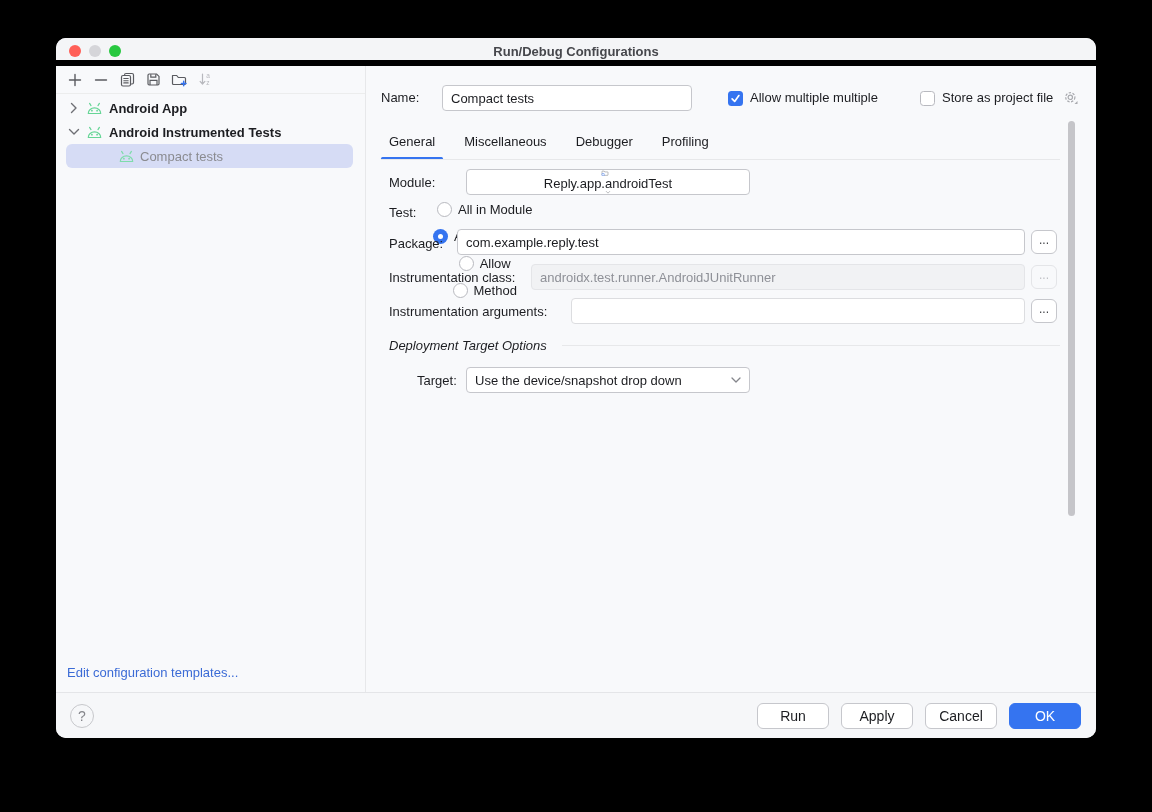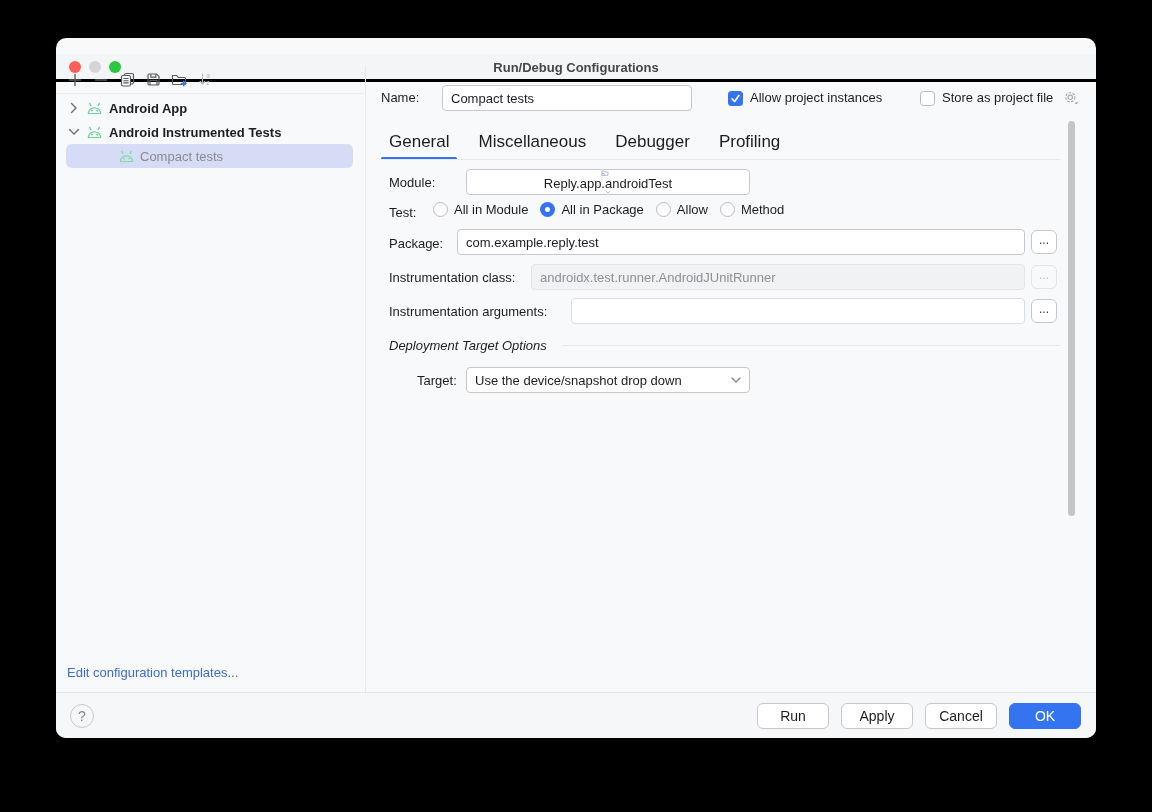--- a/index.html
+++ b/index.html
@@ -1,22 +1,22 @@
 <!DOCTYPE html>
 <html><head>
 <meta charset="utf-8">
 <style>
   * { margin:0; padding:0; box-sizing:border-box; }
   html,body { width:1152px; height:812px; background:#000; font-family:"Liberation Sans","DejaVu Sans",sans-serif; }
   .dialog { position:absolute; left:56px; top:38px; width:1040px; height:700px;
             background:#f8f9fb; border-radius:10px; overflow:hidden; }
 
   
-  .titlebar { position:absolute; left:0; top:16px; width:100%; height:28px; background:#f4f5f7;
-              border-bottom:3px solid #000000; }
+  .titlebar { position:absolute; left:0; top:0; width:100%; height:28px; background:#f4f5f7;
+              border-bottom:6px solid #000000; }
   .traffic { position:absolute; left:13px; top:7px; display:flex; gap:8px; }
   .tl { width:12px; height:12px; border-radius:50%; display:inline-block; }
   .tl.red { background:#ff5f57; }
   .tl.gray { background:#d5d5d9; }
   .tl.green { background:#28c840; }
   .title { position:absolute; left:0; right:0; top:0; height:28px; line-height:28px; text-align:center;
            font-size:13px; font-weight:700; color:#46474c; }
 
   
   .sidebar { position:absolute; left:0; top:28px; width:310px; bottom:46px;
@@ -37,36 +37,36 @@
   .lbl { position:absolute; font-size:13px; color:#1c1d21; white-space:nowrap; }
   input.txt { font-family:"Liberation Sans","DejaVu Sans",sans-serif; font-size:13px; color:#1c1d21;
               background:#fff; border:1px solid #c6c7cc; border-radius:4px; padding:0 8px; outline:none; }
   input.txt:disabled { background:#f1f2f4; border-color:#e4e5e8; color:#8e9097; }
   .browse { position:absolute; width:26px; height:24px; background:#fff; border:1px solid #c6c7cc; border-radius:6px;
             font-size:12px; color:#3c3d42; display:flex; align-items:center; justify-content:center; padding-bottom:5px; }
   .browse.disabled { border-color:#e4e5e8; color:#bfc0c5; background:transparent; }
 
   .tabs { position:absolute; left:15px; top:62px; height:32px; display:flex; }
   .tab { position:relative; height:32px; line-height:28px; padding:0 8px; margin-right:13px;
-         font-size:17px; color:#1c1d21; }
+         font-size:13px; color:#1c1d21; }
   .tab.active::after { content:""; position:absolute; left:0; right:0; bottom:0; height:3px;
                        background:#3574f0; border-radius:2px; }
   .tabs-line { position:absolute; left:15px; top:93px; width:679px; height:1px; background:#e7e8ea; }
 
   .combo { position:absolute; width:284px; height:26px; background:#fff; border:1px solid #c6c7cc; border-radius:4px;
            display:flex; align-items:center; padding:0 8px; font-size:13px; color:#1c1d21; }
   .combo .cgrow { flex:1; }
   .check { width:15px; height:15px; border-radius:3.5px; position:absolute; }
   .check.on { background:#3574f0; display:flex; align-items:center; justify-content:center; }
   .check.off { background:#fff; border:1px solid #b8b9bf; }
   .radio { width:15px; height:15px; border-radius:50%; display:inline-block; }
   .radio.on { background:#3574f0; position:relative; }
   .radio.on::after { content:""; position:absolute; left:5px; top:5px; width:5px; height:5px; border-radius:50%; background:#fff; }
   .radio.off { background:#fff; border:1px solid #b8b9bf; }
-  .radio-group { position:absolute; left:67px; top:136px; display:flex; align-items:center; gap:12px; }
+  .radio-group { position:absolute; left:67px; top:136px; display:flex; align-items:center; gap:12px;flex-direction:column; }
   .radio-item { display:flex; align-items:center; gap:6px; font-size:13px; color:#1c1d21; }
   .section-line { position:absolute; height:1px; background:#e7e8ea; }
 
   
   .scroll-thumb { position:absolute; right:21px; top:83px; width:7px; height:395px; background:#c5c5c9; border-radius:4px; }
 
   
   .footer { position:absolute; left:0; bottom:0; width:100%; height:46px; background:#f6f7f9; border-top:1px solid #e4e5e8; }
   .help { position:absolute; left:14px; top:11px; width:24px; height:24px; border:1.5px solid #c6c7cb; border-radius:50%;
           color:#85868b; font-size:14px; display:flex; align-items:center; justify-content:center; }
@@ -182,21 +182,21 @@
   <div class="content">
 
     <div class="lbl" style="left:15px; top:24px;">Name:</div>
     <input class="txt" style="position: absolute; left: 76px; top: 19px; width: 250px; height: 26px;" value="Compact tests">
 
     <div class="check on" style="left:362px; top:25px;">
       <svg width="11" height="11" viewBox="0 0 13 13">
           <path d="M2.5 7l3 3 5-7" stroke="#fff" stroke-width="2" fill="none" stroke-linecap="round" stroke-linejoin="round"></path>
         </svg>
     </div>
-    <div class="lbl" style="left:384px; top:24px;">Allow project instances</div>
+    <div class="lbl" style="left:384px; top:24px;">Allow multiple multiple</div>
 
     <div class="check off" style="left:554px; top:25px;"></div>
     <div class="lbl" style="left:576px; top:24px;">Store as project file</div>
     <div style="position:absolute; left:697px; top:24px;">
       <svg width="16" height="16" viewBox="0 0 16 16">
         <circle cx="7.3" cy="7.3" r="2.2" stroke="#a9aaaf" stroke-width="1.2" fill="none"></circle>
         <circle cx="7.3" cy="7.3" r="4.6" stroke="#a9aaaf" stroke-width="1.2" fill="none" stroke-dasharray="2.4 1.5"></circle>
         <path d="M11.5 14l3 0-0 -3z" fill="#a9aaaf"></path>
       </svg>
     </div>

